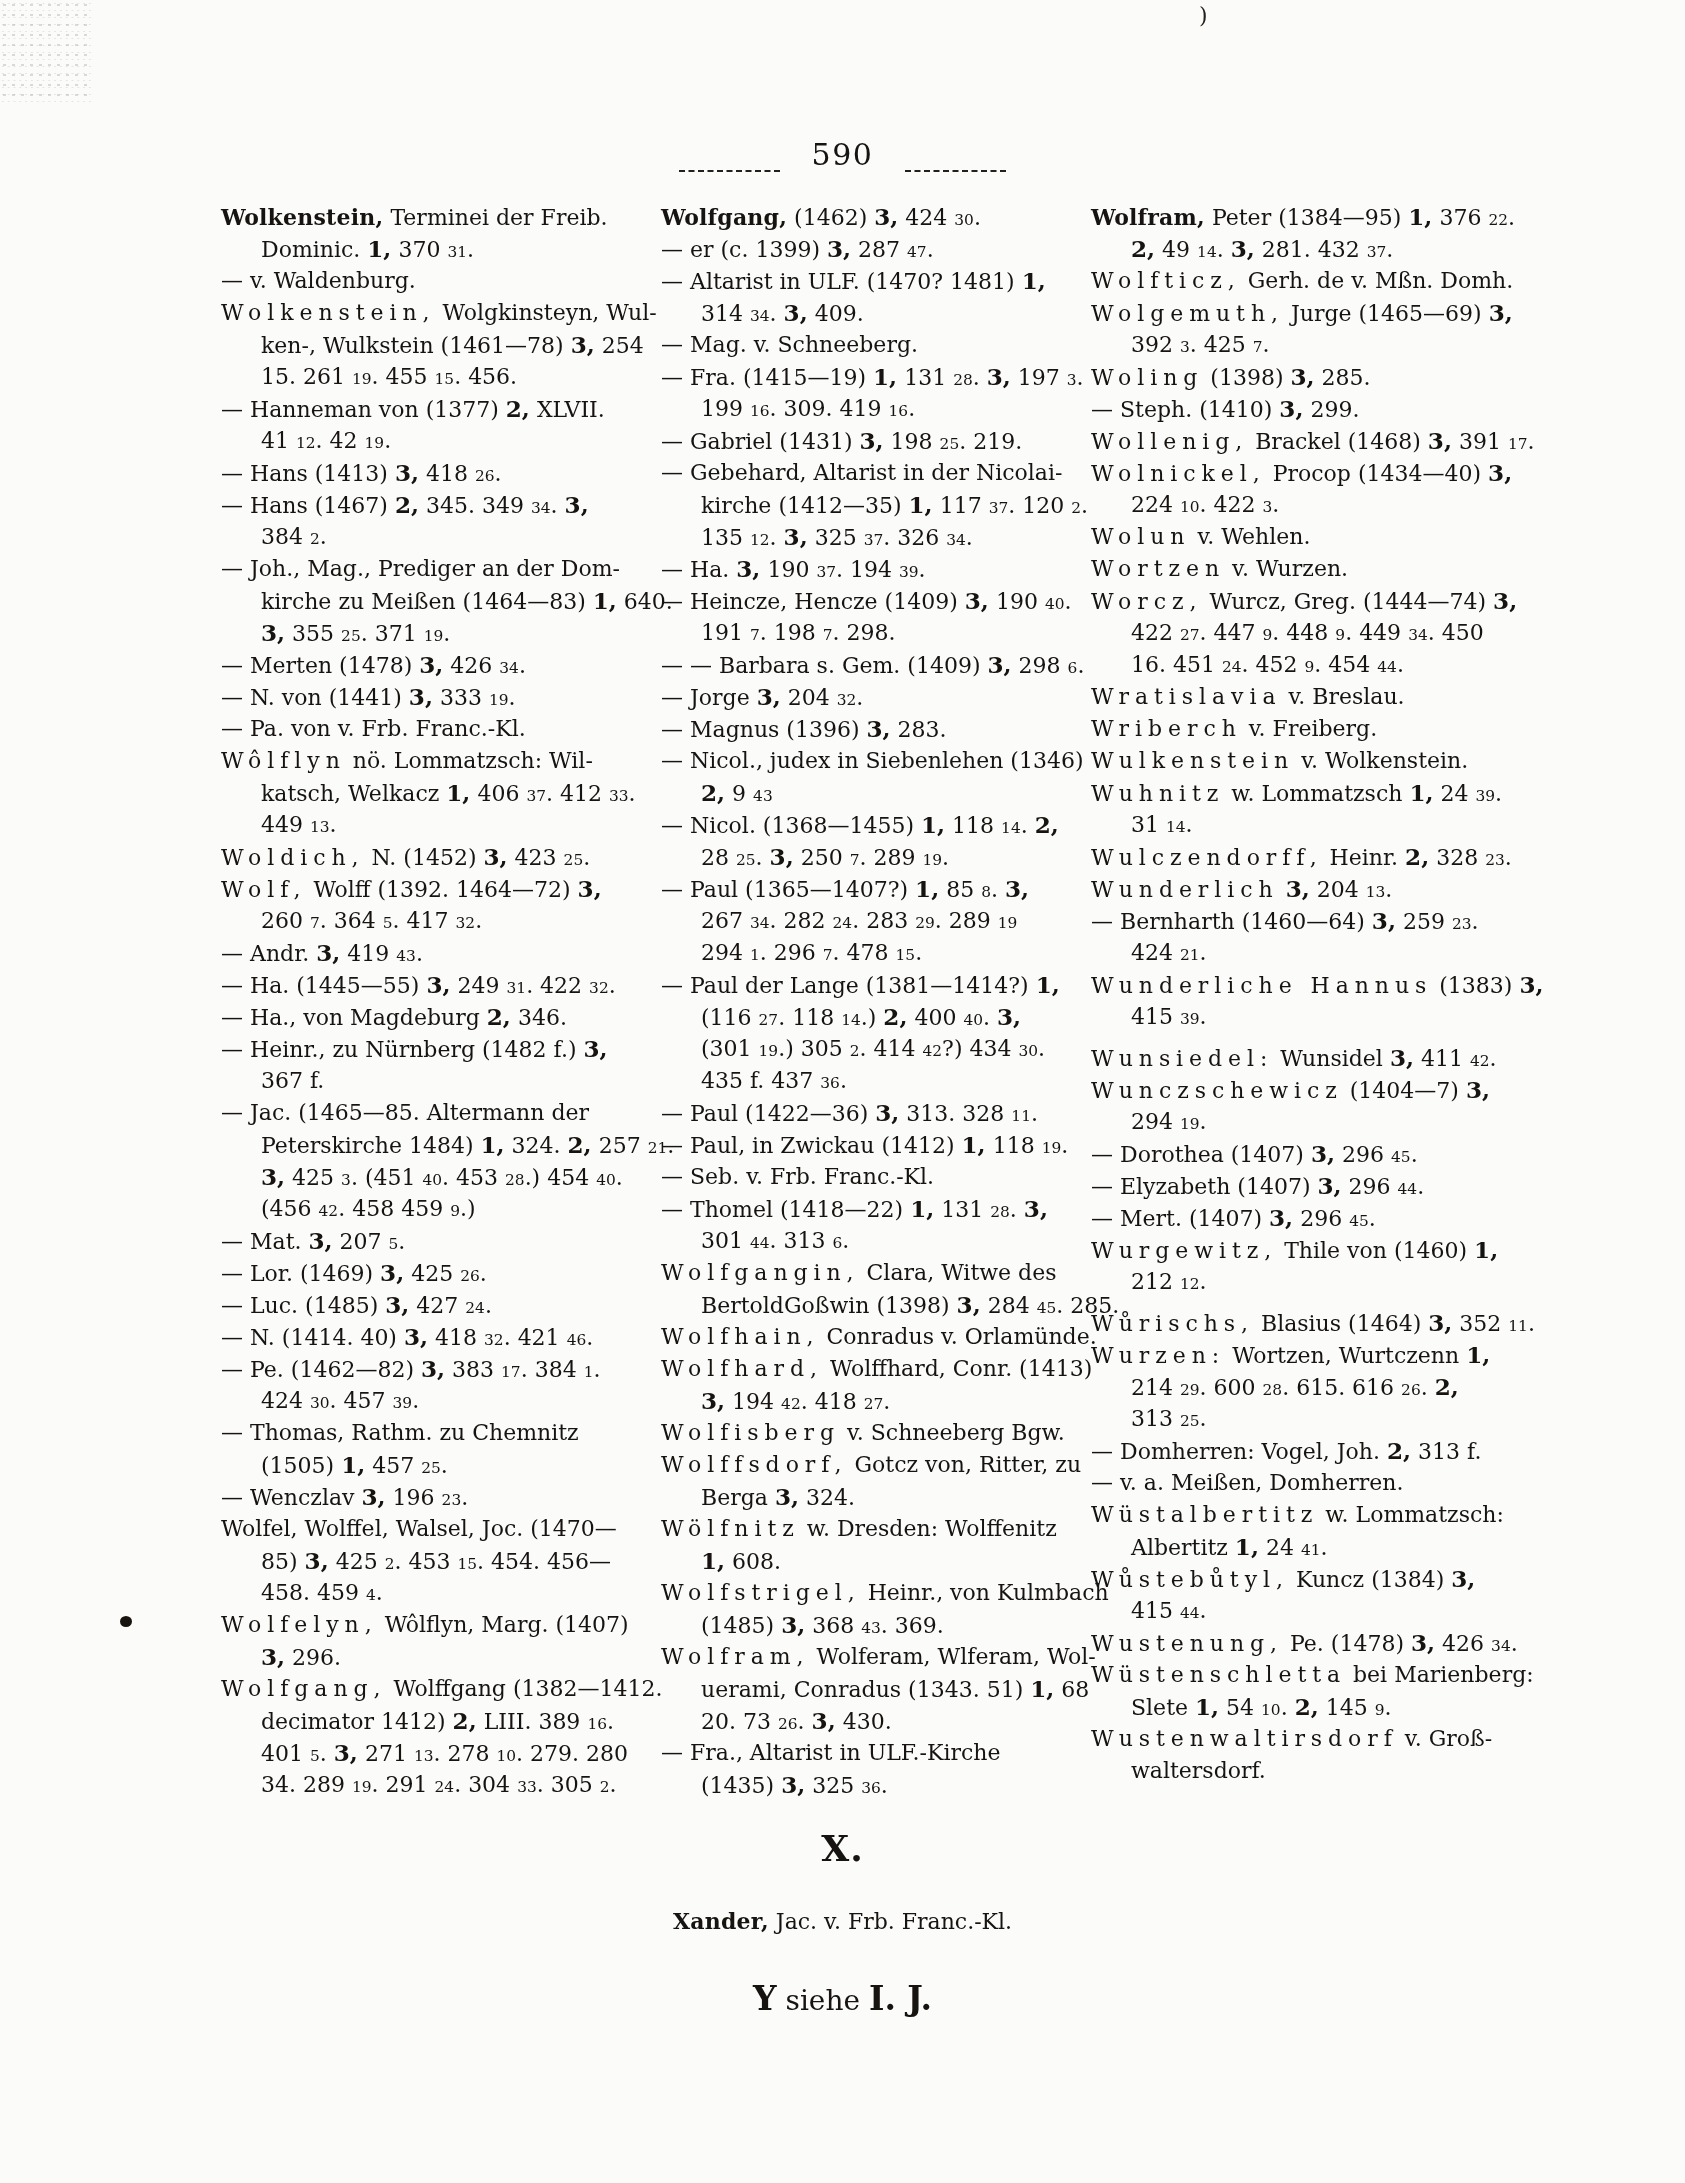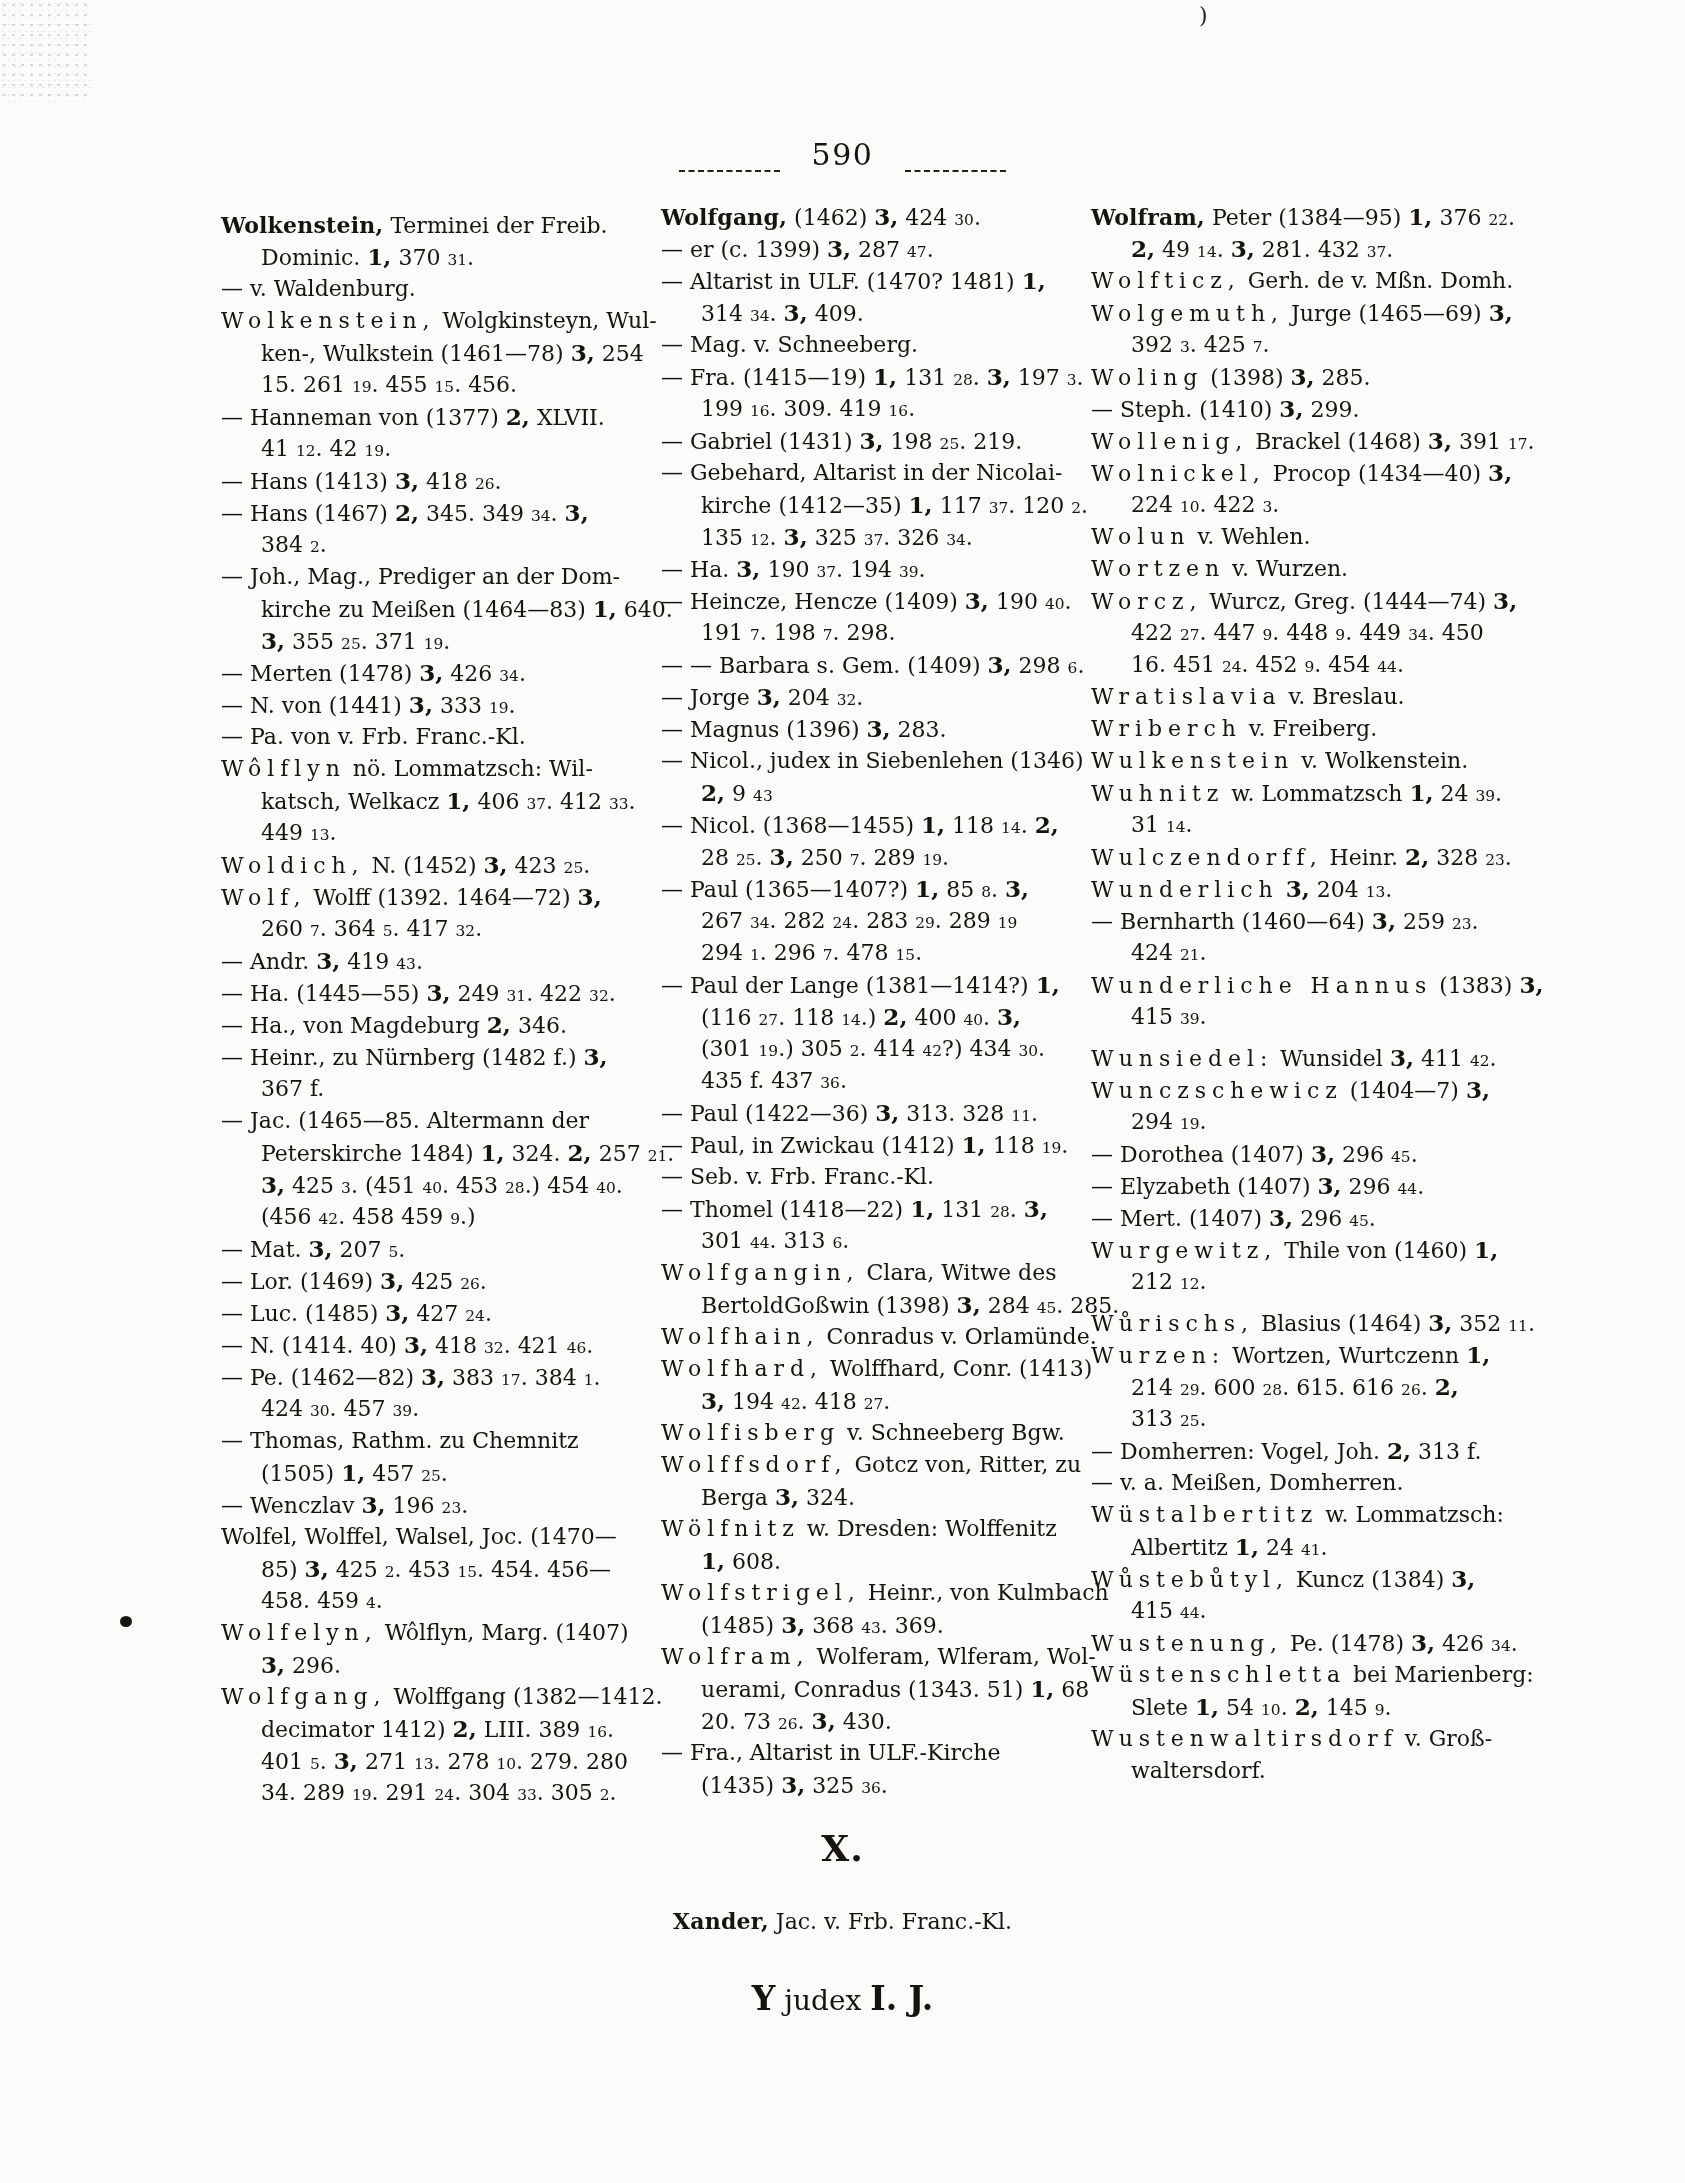--- a/index.html
+++ b/index.html
@@ -9,21 +9,21 @@
     font-family:"DejaVu Serif","Liberation Serif",serif;
   }
   .sheet{position:absolute;inset:0;}
   
   .pagehead{position:absolute;top:137px;left:0;width:100%;
     display:flex;justify-content:center;align-items:flex-end;gap:31px;}
   .hrule{width:101px;height:0;border-top:2.7px dashed #241f19;margin-top:5.3px;}
   .pnum{font-size:30px;letter-spacing:1.6px;}
   
   .col{position:absolute;top:201px;width:429px;font-size:22px;line-height:32px;}
-  .c1{left:221px;margin-top:8px;}  .c2{left:661px;}  .c3{left:1091px;}
+  .c1{left:221px;}  .c2{left:661px;}  .c3{left:1091px;}
   .line{white-space:nowrap;height:32px;}
   .line.ind{padding-left:40px;}
   .line.gap{margin-top:9px;}
   .sp{letter-spacing:.27em;}
   .hb{font-weight:bold;letter-spacing:.01em;}
   .v{font-weight:bold;font-size:1.05em;}
   .ln{font-size:.70em;}
   
   .xhead{position:absolute;top:1827px;left:0;width:100%;text-align:center;
     font-size:36px;font-weight:bold;letter-spacing:1.1px;}
@@ -205,20 +205,20 @@
       <div class="line"><span class="sp">Wüstenschletta</span><span> bei Marienberg:</span></div>
       <div class="line ind"><span>Slete <span class="v">1,</span> 54 <span class="ln">10</span>. <span class="v">2,</span> 145 <span class="ln">9</span>.</span></div>
       <div class="line"><span class="sp">Wustenwaltirsdorf</span><span> v. Groß-</span></div>
       <div class="line ind"><span>waltersdorf.</span></div>
     </div>
 
   <div class="xhead">X.</div>
 
   <div class="xander"><span class="hb">Xander,</span><span> Jac. v. Frb. Franc.-Kl.</span></div>
 
-  <div class="yline"><span class="yb">Y</span><span class="ymid"> judex </span><span class="yb">I. J.</span></div>
+  <div class="yline"><span class="yb">Y</span><span class="ymid"> siehe </span><span class="yb">I. J.</span></div>
 
   <div class="corner-noise"></div>
   <span class="stray">)</span>
   <span class="inkdot"></span>
 
 </div>
 
 
 </body></html>

